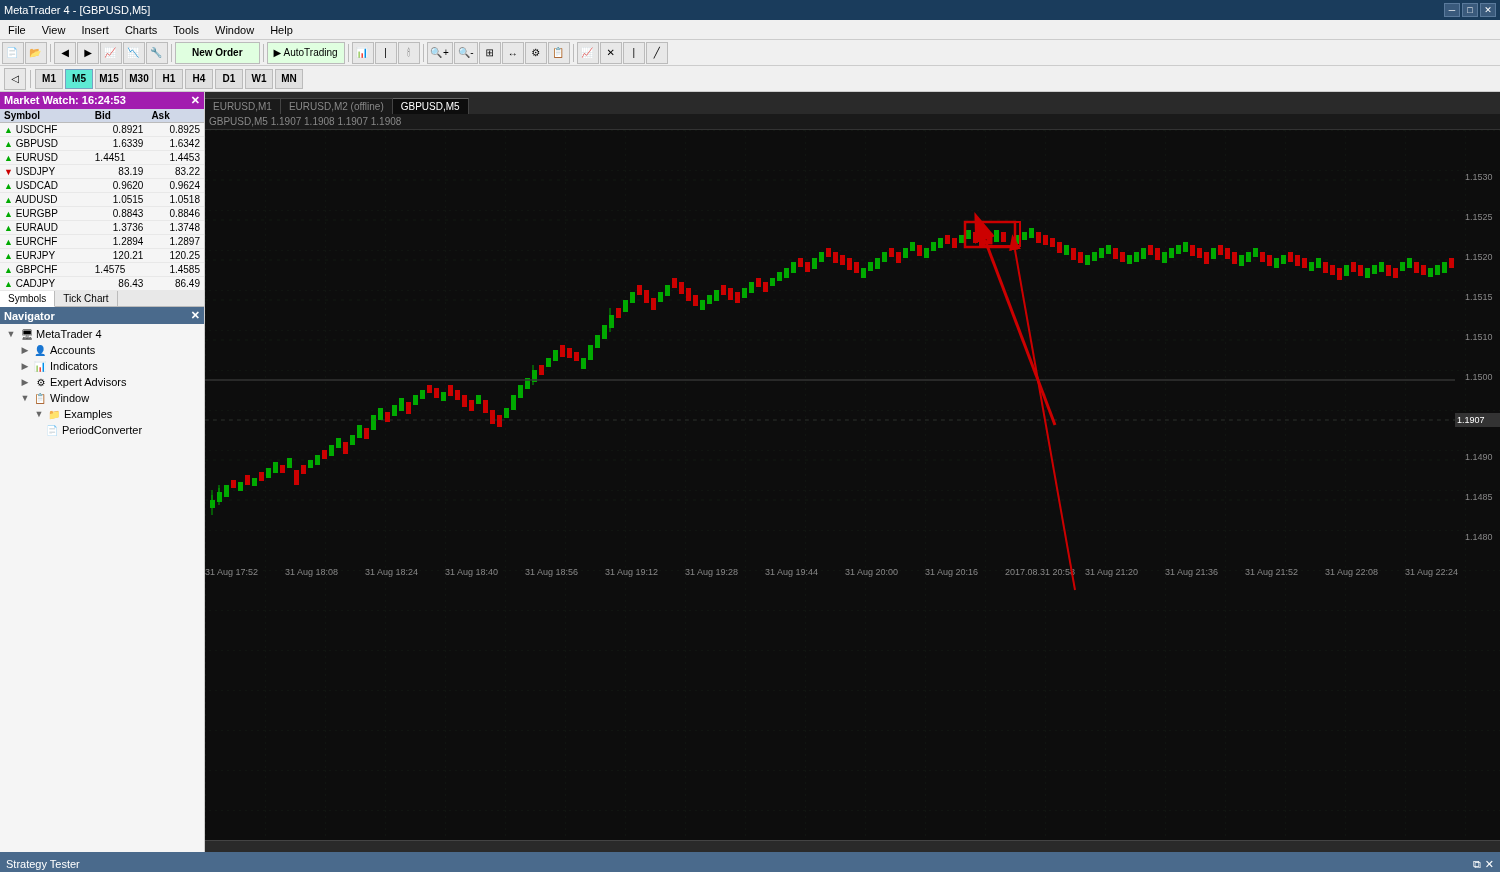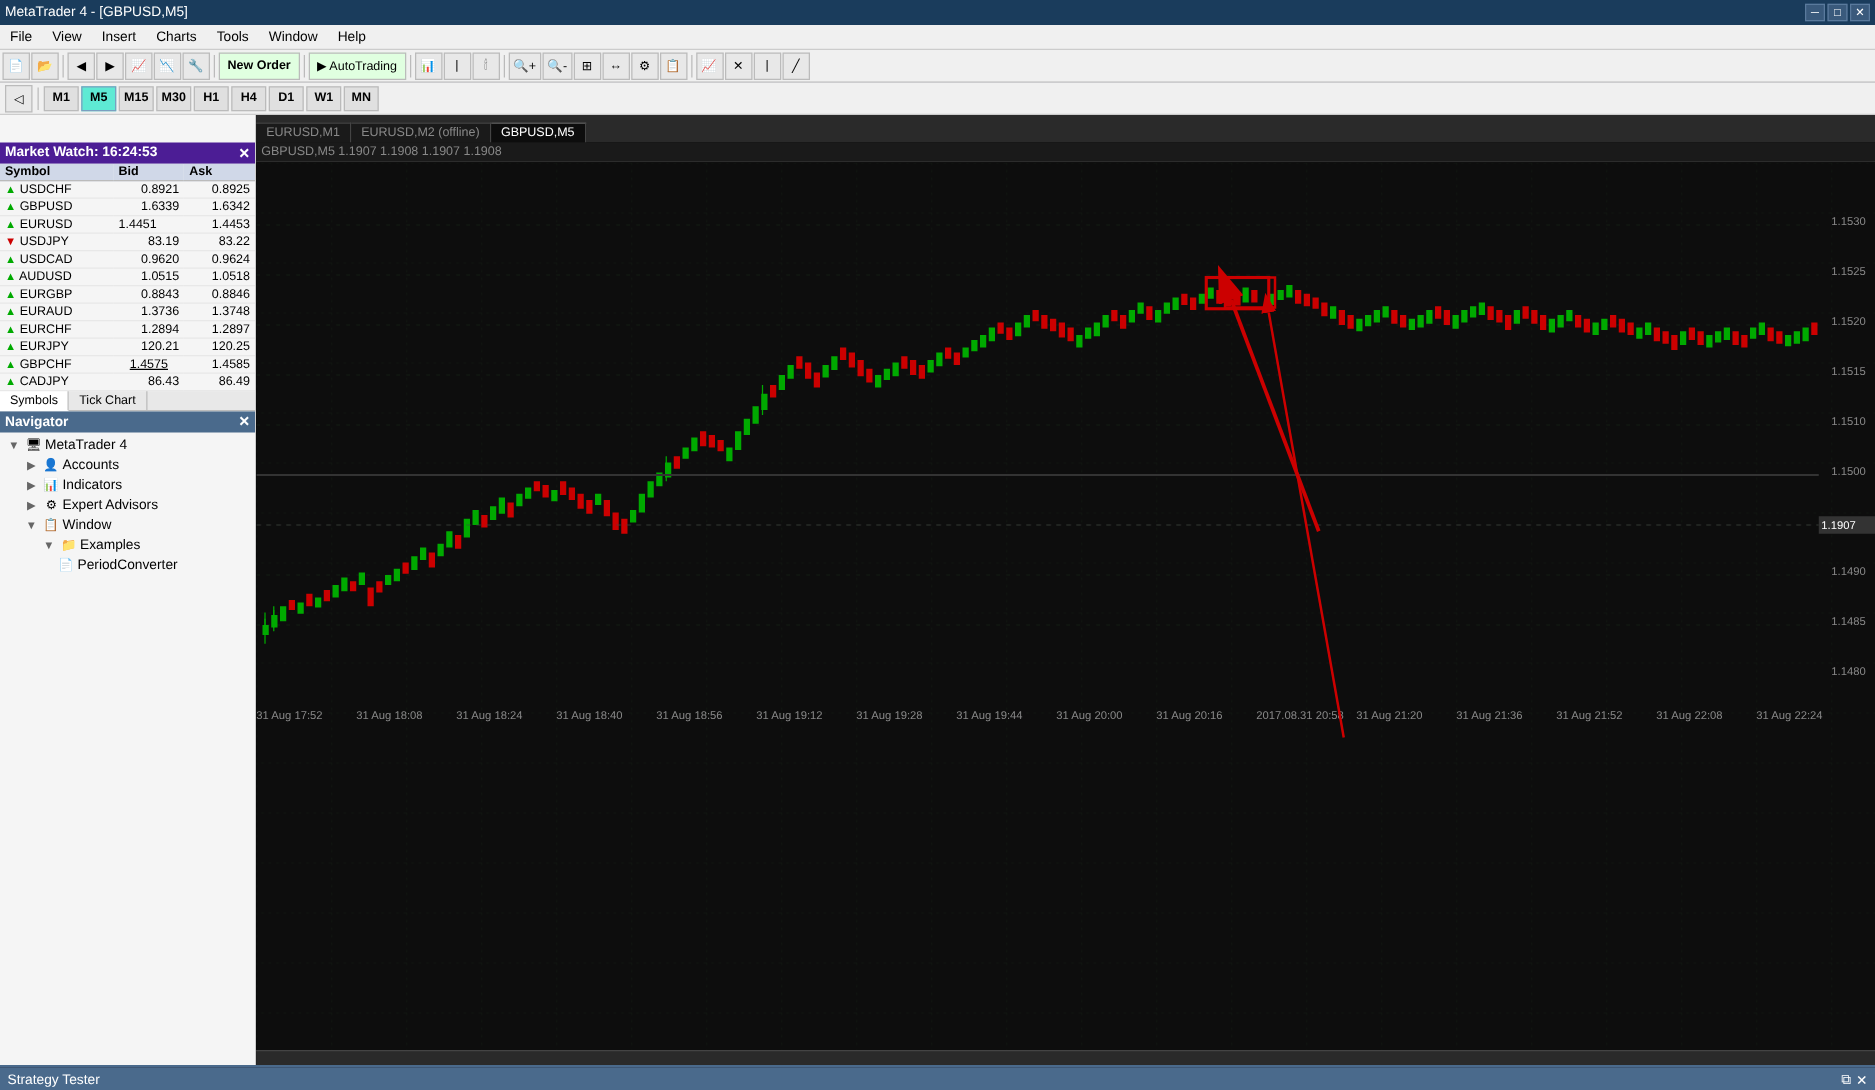--- a/index.html
+++ b/index.html
@@ -24,21 +24,21 @@
     .period-btn.active { background: #5eead4; border-color: #7a9fc0; }
 
     
     #main { display: flex; height: calc(872px - 20px - 20px - 26px - 26px - 20px); }
 
     
     #left-panel { width: 205px; background: #f5f5f5; border-right: 1px solid #ccc; display: flex; flex-direction: column; }
 
     
     #market-watch { flex: 0 0 auto; }
-    #mw-header { background: #4c1d95; color: #fff; padding: 2px 4px; font-size: 11px; font-weight: bold; display: flex; justify-content: space-between; margin-top: 22px; }
+    #mw-header { background: #a21caf; color: #fff; padding: 2px 4px; font-size: 11px; font-weight: bold; display: flex; justify-content: space-between; }
     #mw-table { width: 100%; border-collapse: collapse; }
     #mw-table th { background: #d0d8e8; font-size: 10px; font-weight: bold; padding: 1px 4px; text-align: left; border-bottom: 1px solid #bbb; }
     #mw-table td { font-size: 10px; padding: 1px 4px; border-bottom: 1px solid #e8e8e8; }
 
     
     #panel-tabs { display: flex; border-bottom: 1px solid #bbb; background: #e8e8e8; }
     .panel-tab { padding: 2px 8px; font-size: 10px; cursor: pointer; border-right: 1px solid #bbb; }
     .panel-tab.active { background: #fff; border-bottom: 1px solid #fff; margin-bottom: -1px; }
 
     
@@ -99,21 +99,21 @@
 <div id="toolbar1">
   <div class="tb-btn">📄</div>
   <div class="tb-btn">📂</div>
   <div class="tb-sep"></div>
   <div class="tb-btn">◀</div>
   <div class="tb-btn">▶</div>
   <div class="tb-btn">📈</div>
   <div class="tb-btn">📉</div>
   <div class="tb-btn">🔧</div>
   <div class="tb-sep"></div>
-  <div class="tb-btn" style="background:#e0ffe0; font-weight:bold; padding: 0 6px;">
+  <div class="tb-btn" style="background:#e0ffe0; font-weight:bold; padding: 0 16px;">
     <span>New Order</span>
   </div>
   <div class="tb-sep"></div>
   <div class="tb-btn" style="background:#e0ffe0; padding: 0 6px;">
     <span>▶ AutoTrading</span>
   </div>
   <div class="tb-sep"></div>
   <div class="tb-btn">📊</div>
   <div class="tb-btn">|</div>
   <div class="tb-btn">🕯</div>
@@ -208,21 +208,21 @@
     <td style="text-align:right;">1.2894</td>
     <td style="text-align:right;">1.2897</td>
   </tr>
             <tr>
     <td><span style="color:#00aa00; font-size:9px;">▲</span> EURJPY</td>
     <td style="text-align:right;">120.21</td>
     <td style="text-align:right;">120.25</td>
   </tr>
             <tr>
     <td><span style="color:#00aa00; font-size:9px;">▲</span> GBPCHF</td>
-    <td style="text-align:center;text-decoration:underline;">1.4575</td>
+    <td style="text-align:left;">1.4575</td>
     <td style="text-align:right;">1.4585</td>
   </tr>
             <tr>
     <td><span style="color:#00aa00; font-size:9px;">▲</span> CADJPY</td>
     <td style="text-align:right;">86.43</td>
     <td style="text-align:right;">86.49</td>
   </tr>
           </tbody>
       </table>
     </div>

